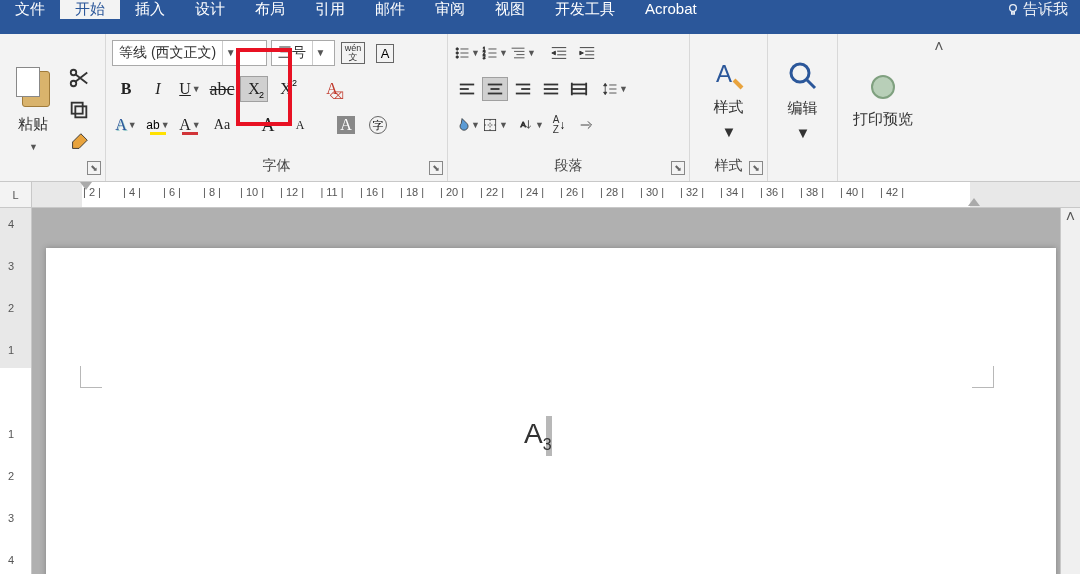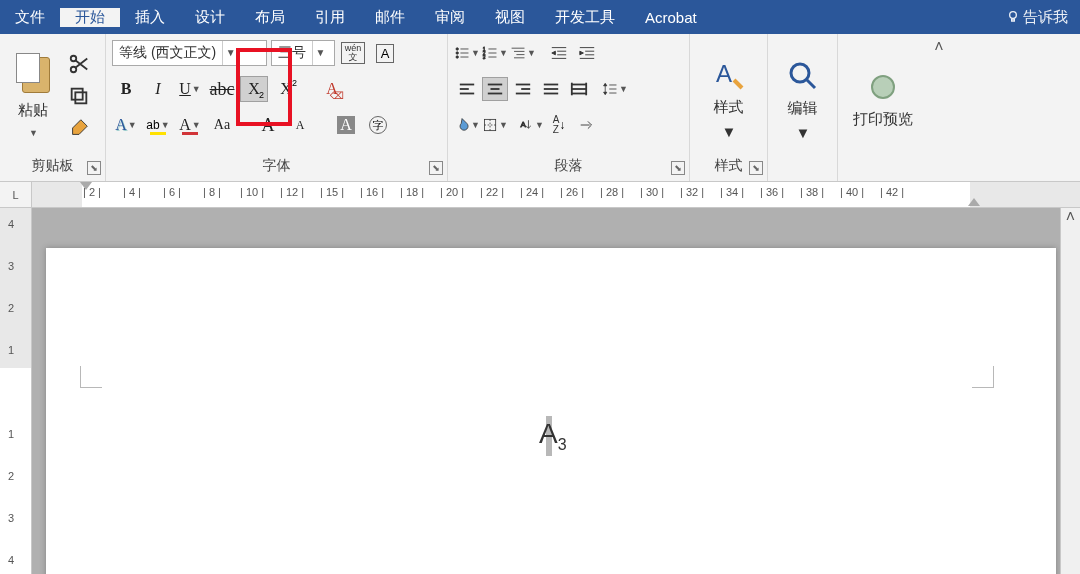--- a/index.html
+++ b/index.html
@@ -1,19 +1,19 @@
 <!DOCTYPE html>
 <html><head>
 <meta charset="utf-8">
 <style>
   * { box-sizing: border-box; margin: 0; padding: 0; font-family: "Microsoft YaHei", sans-serif; }
   body { width: 1080px; height: 574px; background: #e6e6e6; overflow: hidden; user-select: none; }
 
   
-  .menubar { display: flex; height: 34px; background: #2b579a; color: #fff; align-items: center; }
+  .menubar { display: flex; height: 34px; background: #2b579a; color: #fff; align-items: flex-start; }
   .menubar .tab { padding: 0 15px; display: flex; align-items: center; font-size: 15px; cursor: pointer; }
   .menubar .tab.active { background: #f3f3f3; color: #2b579a; }
   .menubar .spacer { flex: 1; }
   .menubar .tell-me { display: flex; align-items: center; gap: 2px; opacity: .9; font-size: 15px; padding: 0 12px; }
   .menubar .share { display: flex; align-items: center; gap: 6px; font-size: 15px; padding: 0 14px; }
   .bulb, .person { width: 16px; height: 16px; }
 
   
   .ribbon { display: flex; background: #f3f3f3; border-bottom: 1px solid #c8c8c8; height: 148px; }
   .group { border-right: 1px solid #d8d8d8; display: flex; flex-direction: column; padding: 4px 6px 0 6px; position: relative; }
@@ -80,21 +80,21 @@
   
   .workspace { display:flex; height: calc(574px - 34px - 148px - 26px); background:#b0b0b0; }
   .vruler { width: 32px; background:#e8e8e8; border-right:1px solid #c8c8c8; position:relative; font-size:11px; color:#555; }
   .vruler .white { position:absolute; left:0; right:0; top: 160px; bottom:0; background:#fff; }
   .vtick { position:absolute; left: 8px; }
   .page-wrap { flex:1; position:relative; overflow:hidden; }
   .page { position:absolute; left: 14px; top: 40px; width: 1010px; height: 600px; background:#fff; box-shadow: 0 0 6px rgba(0,0,0,.25); }
   .margin-mark { position:absolute; width:22px; height:22px; border-color:#b8b8b8; }
   .mm-tl { left: 34px; top: 118px; border-left:1px solid #b8b8b8; border-bottom:1px solid #b8b8b8; }
   .mm-tr { right: 62px; top: 118px; border-right:1px solid #b8b8b8; border-bottom:1px solid #b8b8b8; }
-  .doc-text { position:absolute; left: 493px; top: 170px; font-size: 28px; font-family: Georgia, serif; color:#333; }
+  .doc-text { position:absolute; left: 478px; top: 170px; font-size: 28px; font-family: Georgia, serif; color:#333; }
   .doc-text sub { font-size: 16px; }
   .cursor { position:absolute; left: 500px; top: 168px; width: 6px; height: 40px; background:#b8b8b8; }
 
   .scroll-up { width: 20px; background:#f0f0f0; border-left:1px solid #c8c8c8; display:flex; align-items:flex-start; justify-content:center; color:#555; }
 </style>
 </head>
 <body>
 
 <div class="menubar">
   <div class="tab">文件</div>
@@ -145,21 +145,20 @@
               <rect x="4" y="4" width="12" height="12"></rect>
             </svg>
         </div>
         <div class="mini-btn">
           <svg class="brush-ic" viewBox="0 0 24 24" fill="#e8a33d" stroke="#333" stroke-width="1">
               <path d="M14 3l7 7-9 9H5v-7z"></path>
             </svg>
         </div>
       </div>
     </div>
-    <div class="group-title">剪贴板</div>
     <div class="launcher">⬊</div>
   </div>
 
   <div class="group" style="width:342px">
     <div class="group-body">
       <div class="font-rows" style="width:100%">
         <div class="font-row">
           <div class="combo fname">
             <span class="txt">等线 (西文正文)</span>
             <span class="dd">▼</span>
@@ -448,21 +447,21 @@
     <div class="indent left"></div>
     <div class="indent right"></div>
     <div class="ticks" id="hticks">
         <div class="tick"></div>
         <div class="tick">| 2 |</div>
         <div class="tick">| 4 |</div>
         <div class="tick">| 6 |</div>
         <div class="tick">| 8 |</div>
         <div class="tick">| 10 |</div>
         <div class="tick">| 12 |</div>
-        <div class="tick">| 15 |</div>
+        <div class="tick">| 11 |</div>
         <div class="tick">| 16 |</div>
         <div class="tick">| 18 |</div>
         <div class="tick">| 20 |</div>
         <div class="tick">| 22 |</div>
         <div class="tick">| 24 |</div>
         <div class="tick">| 26 |</div>
         <div class="tick">| 28 |</div>
         <div class="tick">| 30 |</div>
         <div class="tick">| 32 |</div>
         <div class="tick">| 34 |</div>

